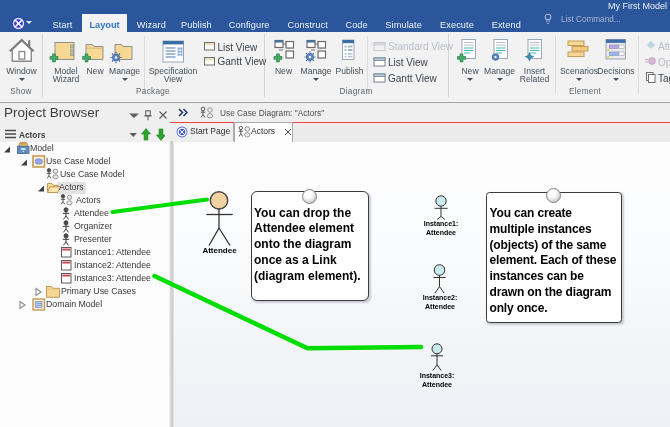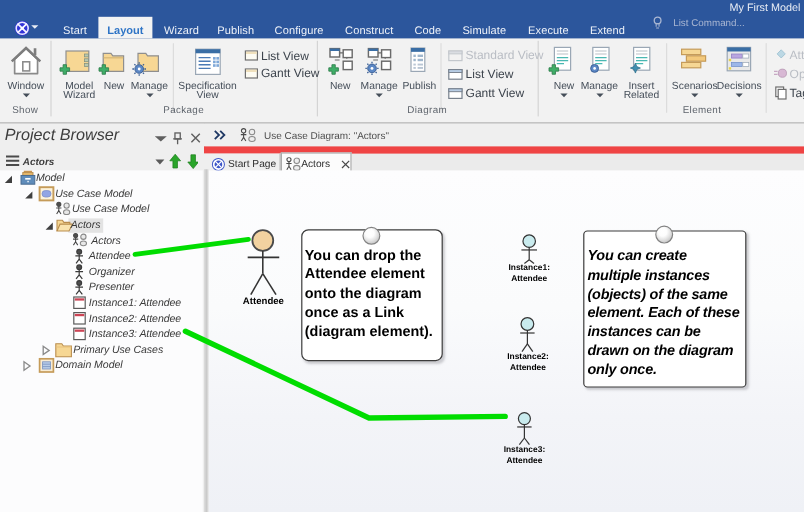--- a/index.html
+++ b/index.html
@@ -23,29 +23,29 @@
           font-size:8.2px;letter-spacing:0.3px;color:#5f656d;transform:translateX(-50%);}
   .rlabel{position:absolute;font-size:8.6px;color:#454e59;text-align:center;
           transform:translateX(-50%);white-space:nowrap;line-height:8.6px;}
   .caret{position:absolute;width:0;height:0;border-left:3px solid transparent;
          border-right:3px solid transparent;border-top:3.5px solid #454e59;
          transform:translateX(-50%);}
   .smalltxt{position:absolute;font-size:10px;color:#3c434c;white-space:nowrap;}
   .graytxt{color:#b9bdc4;}
   
   #lpanel{left:0;top:103px;width:170px;height:324px;background:#efefef;
-          border-right:1px solid #9c9c9c;font-style:italic;}
+          border-right:1px solid #9c9c9c;}
   #pbtitle{position:absolute;left:4px;top:2px;font-size:13.5px;color:#3d3d3d;}
   #ltoolbar{position:absolute;left:0;top:21px;width:170px;height:20px;}
   #tree{position:absolute;left:0;top:39px;width:169px;height:285px;background:#fcfcfd;}
   .trow{position:absolute;height:13px;font-size:8.8px;letter-spacing:-0.05px;color:#3a3a3a;line-height:13px;}
   
   #rtoolbar{left:170px;top:103px;width:500px;height:19px;background:#efefef;}
   #rtabrow{left:170px;top:122px;width:500px;height:19px;background:#ebebeb;
-           border-top:6px solid #ef4444;border-bottom:1px solid #b5b5b5;}
+           border-top:1px solid #ef4444;border-bottom:1px solid #b5b5b5;}
   #canvas{left:170px;top:142px;width:500px;height:285px;
           background:linear-gradient(180deg,#fdfdfe 0%,#fafbfc 40%,#f3f4f8 72%,#eff1f6 100%);}
   .notebox{position:absolute;background:#fff;border:1.5px solid #3c3c3c;
            border-radius:6px;font-size:12px;font-weight:bold;color:#000;
            box-shadow:1.5px 1.5px 2px rgba(120,120,130,0.35);}
   .pin{position:absolute;width:15px;height:15px;border-radius:50%;
        background:radial-gradient(circle at 40% 33%,#ffffff 0%,#fdfdfd 30%,#e3e3e3 55%,#c2c2c2 82%,#adadad 100%);
        border:1px solid #828282;box-sizing:border-box;}
   .alabel{position:absolute;font-weight:bold;color:#000;text-align:center;
           transform:translateX(-50%);white-space:nowrap;}
@@ -432,21 +432,21 @@
     <ellipse cx="9.3" cy="8.9" rx="2.7" ry="2.1" fill="#eeeeee" stroke="#8a8a8a" stroke-width="0.9"></ellipse>
   </svg>
   <div class="abs" style="left:81px;top:3px;font-size:8.5px;color:#2e2e2e;">Actors</div>
   <svg class="abs" style="left:114px;top:5px" width="8" height="8" viewBox="0 0 8 8">
     <path d="M1,1 L7,7 M7,1 L1,7" stroke="#4a4a4a" stroke-width="1"></path>
   </svg>
 </div>
 <div class="abs" id="canvas">
   <div class="notebox" style="left:81px;top:49px;width:114px;height:94.5px;padding:13.5px 0 0 2px;line-height:15.9px;">You can drop the<br>Attendee element<br>onto the diagram<br>once as a Link<br>(diagram element).</div>
   <div class="pin" style="left:132px;top:46.5px"></div>
-  <div class="notebox" style="border-radius:3.5px;left:315.5px;top:50px;width:131px;height:116px;padding:13px 0 0 3px;line-height:15.75px;letter-spacing:-0.15px;font-style:italic;">You can create<br>multiple instances<br>(objects) of the same<br>element. Each of these<br>instances can be<br>drawn on the diagram<br>only once.</div>
+  <div class="notebox" style="border-radius:3.5px;left:315.5px;top:50px;width:131px;height:116px;padding:13px 0 0 3px;line-height:15.75px;letter-spacing:-0.15px;">You can create<br>multiple instances<br>(objects) of the same<br>element. Each of these<br>instances can be<br>drawn on the diagram<br>only once.</div>
   <div class="pin" style="left:375.5px;top:46px"></div>
   <div class="alabel" style="left:49.5px;top:103.9px;font-size:8px;">Attendee</div>
   <div class="alabel" style="left:271px;top:77.8px;font-size:7px;">Instance1:</div>
   <div class="alabel" style="left:271px;top:86.5px;font-size:7px;">Attendee</div>
   <div class="alabel" style="left:270px;top:152.2px;font-size:7px;">Instance2:</div>
   <div class="alabel" style="left:270px;top:161.4px;font-size:7px;">Attendee</div>
   <div class="alabel" style="left:267px;top:230.3px;font-size:7px;">Instance3:</div>
   <div class="alabel" style="left:267px;top:239.3px;font-size:7px;">Attendee</div>
 </div>
 

